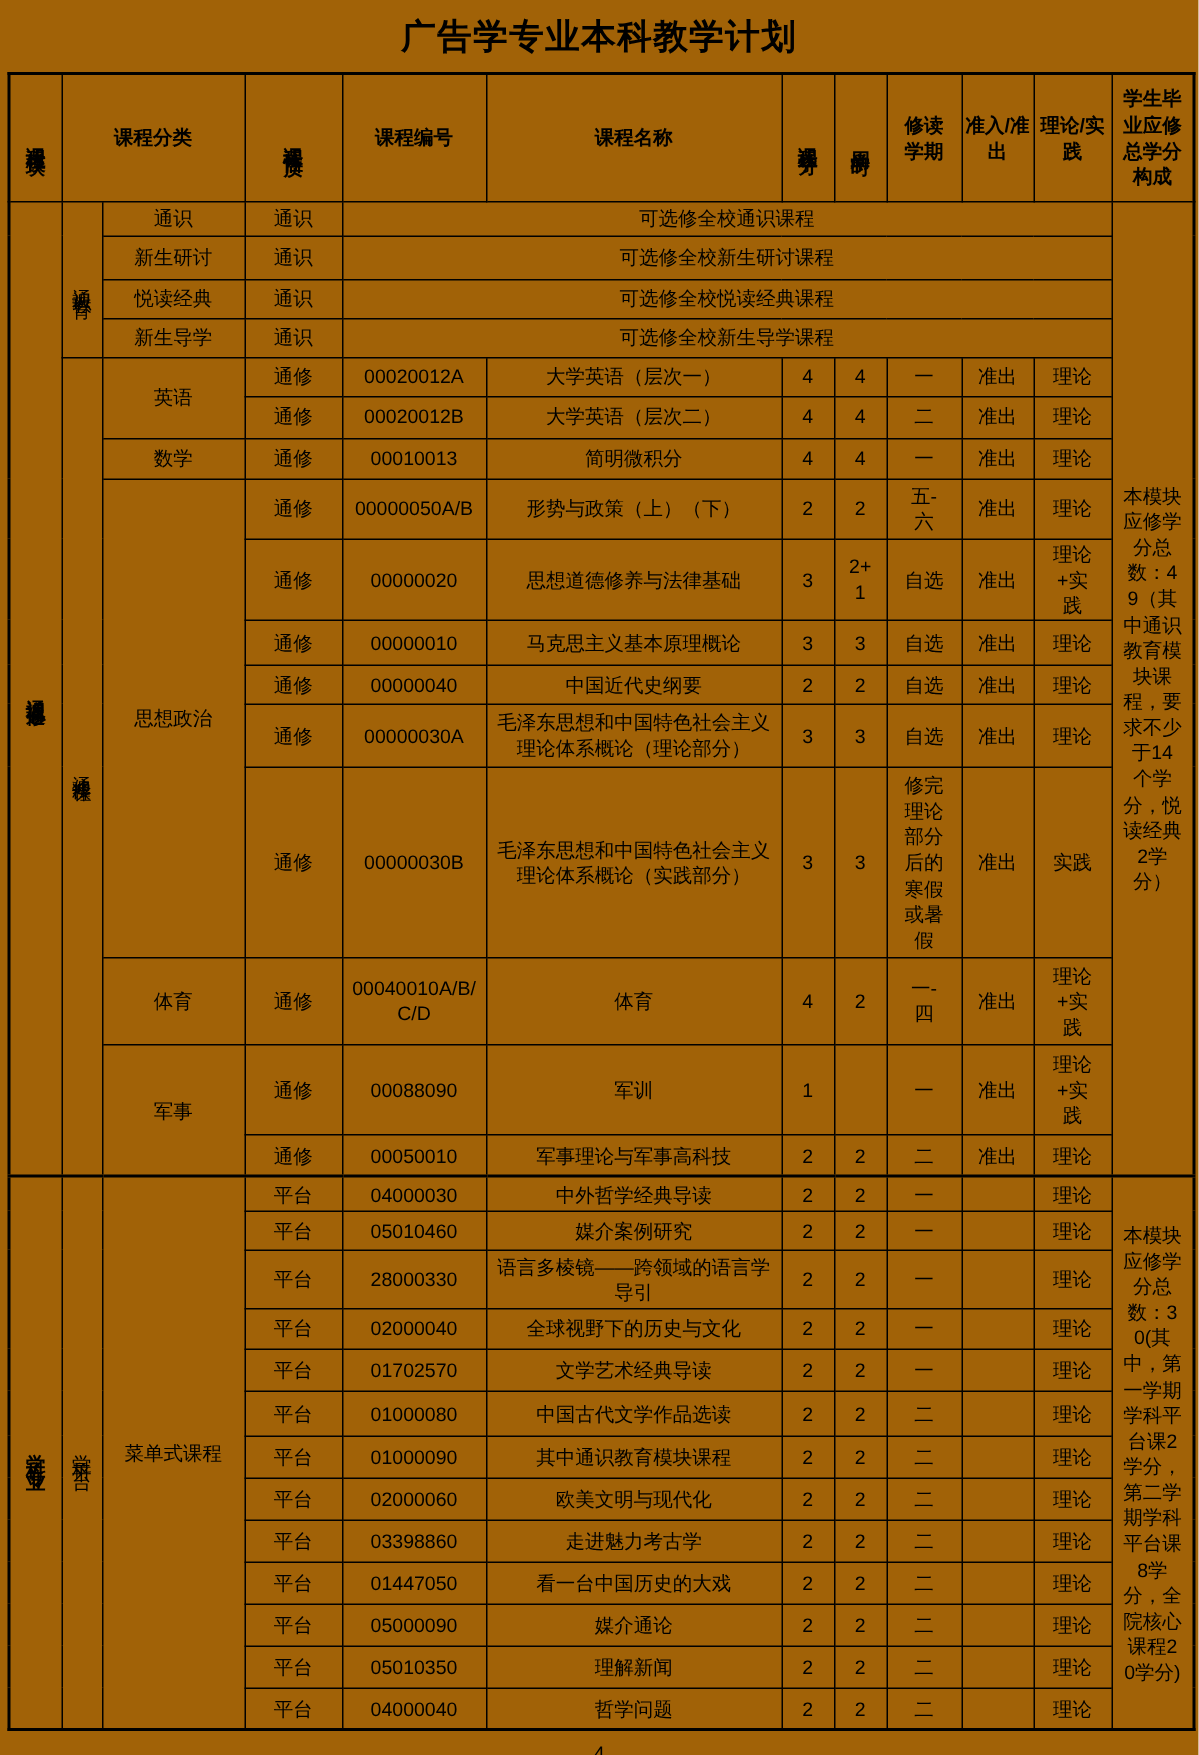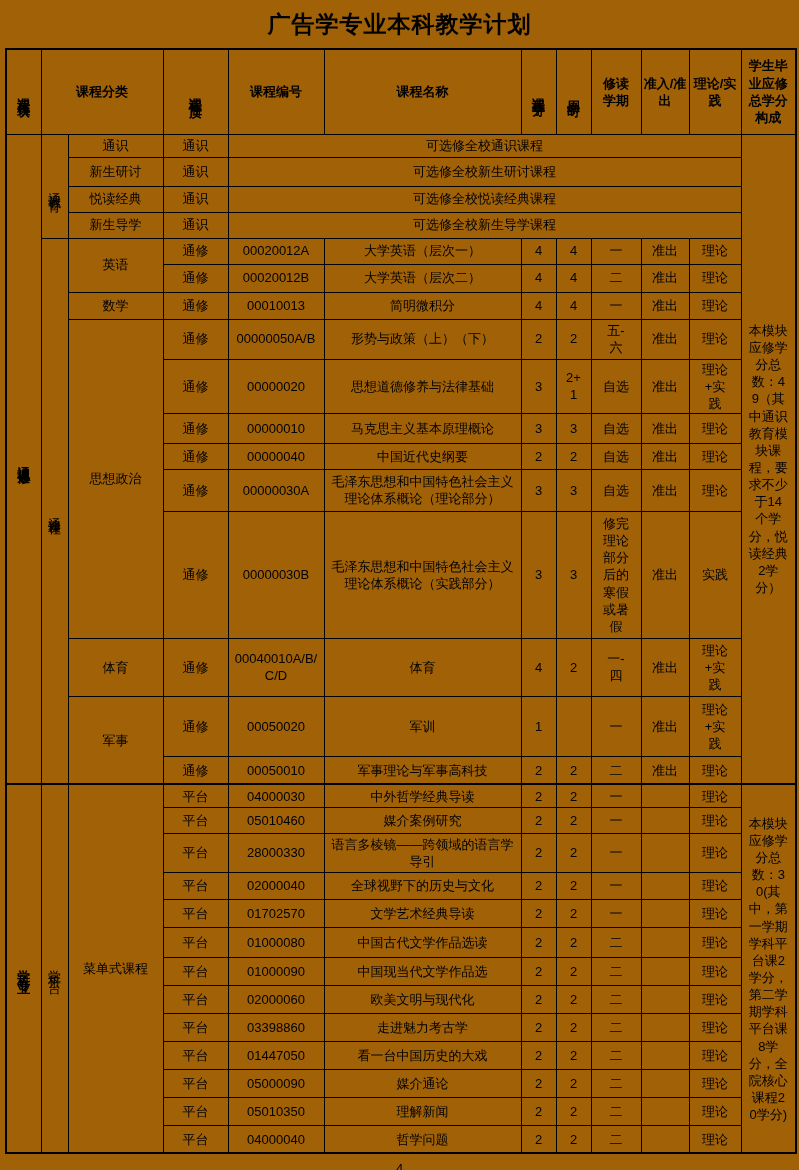--- a/index.html
+++ b/index.html
@@ -187,21 +187,21 @@
       <td class="name">体育</td>
       <td>4</td>
       <td class="hrc">2</td>
       <td class="sem">一-四</td>
       <td>准出</td>
       <td class="thc">理论+实践</td>
     </tr>
     <tr class="h60">
       <td rowspan="2">军事</td>
       <td>通修</td>
-      <td>00050020</td>
+      <td>00088090</td>
       <td class="name">军训</td>
       <td>1</td>
       <td class="hrc"></td>
       <td class="sem">一</td>
       <td>准出</td>
       <td class="thc">理论+实践</td>
     </tr>
     <tr class="h28">
       <td>通修</td>
       <td>00050010</td>
@@ -273,21 +273,21 @@
       <td class="name">中国古代文学作品选读</td>
       <td>2</td>
       <td class="hrc">2</td>
       <td class="sem">二</td>
       <td></td>
       <td class="thc">理论</td>
     </tr>
     <tr class="h28">
       <td>平台</td>
       <td>01000090</td>
-      <td class="name">中国现当代文学作品选</td>
+      <td class="name">其中通识教育模块课程</td>
       <td>2</td>
       <td class="hrc">2</td>
       <td class="sem">二</td>
       <td></td>
       <td class="thc">理论</td>
     </tr>
     <tr class="h28">
       <td>平台</td>
       <td>02000060</td>
       <td class="name">欧美文明与现代化</td>

